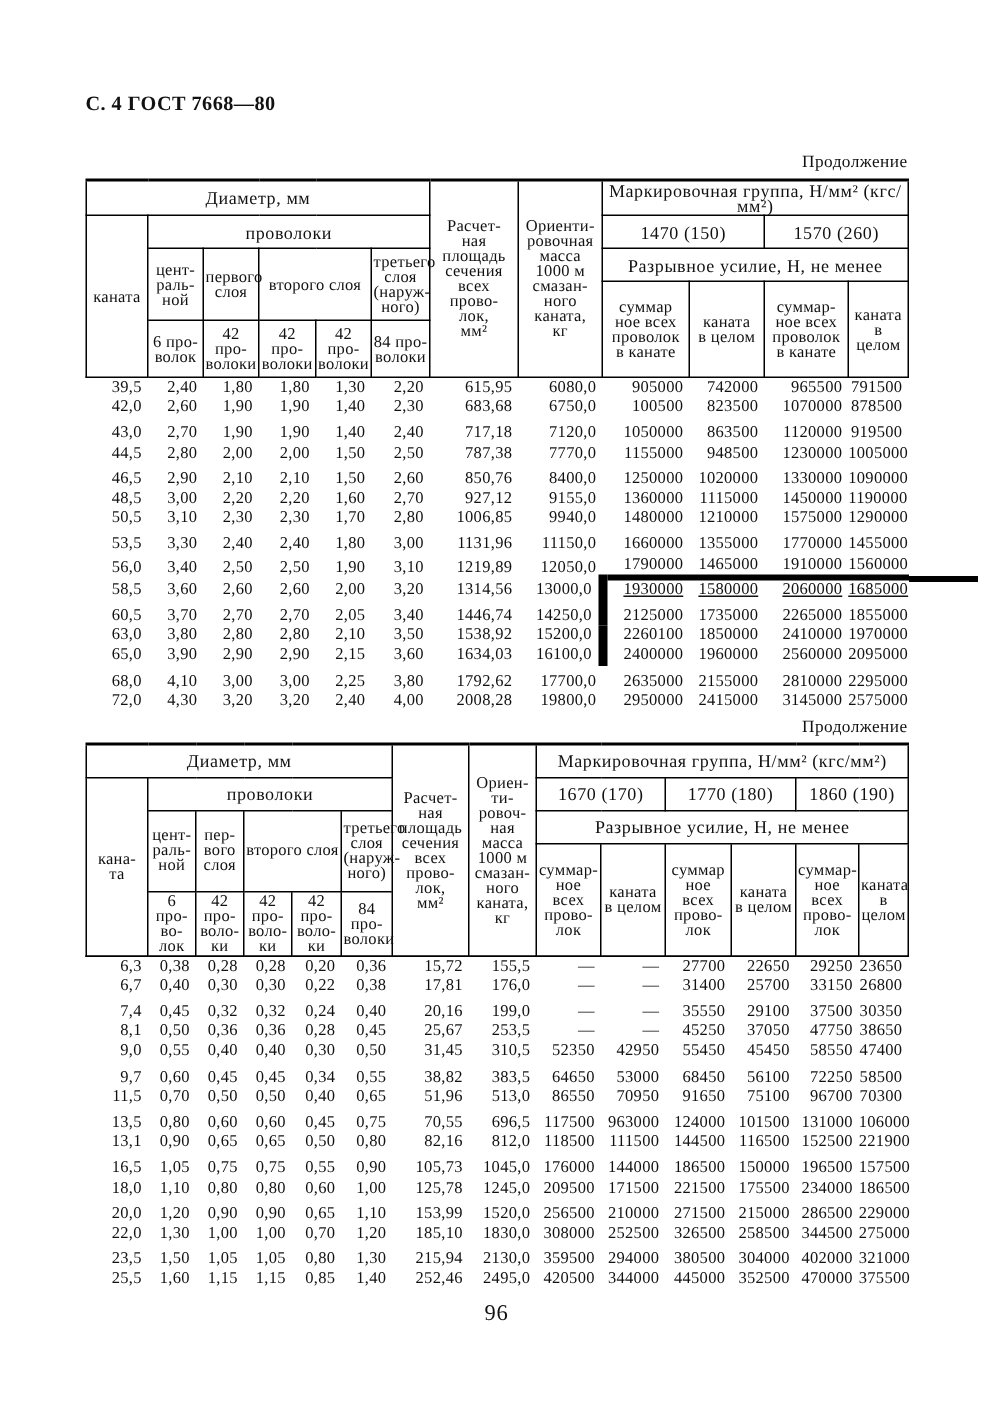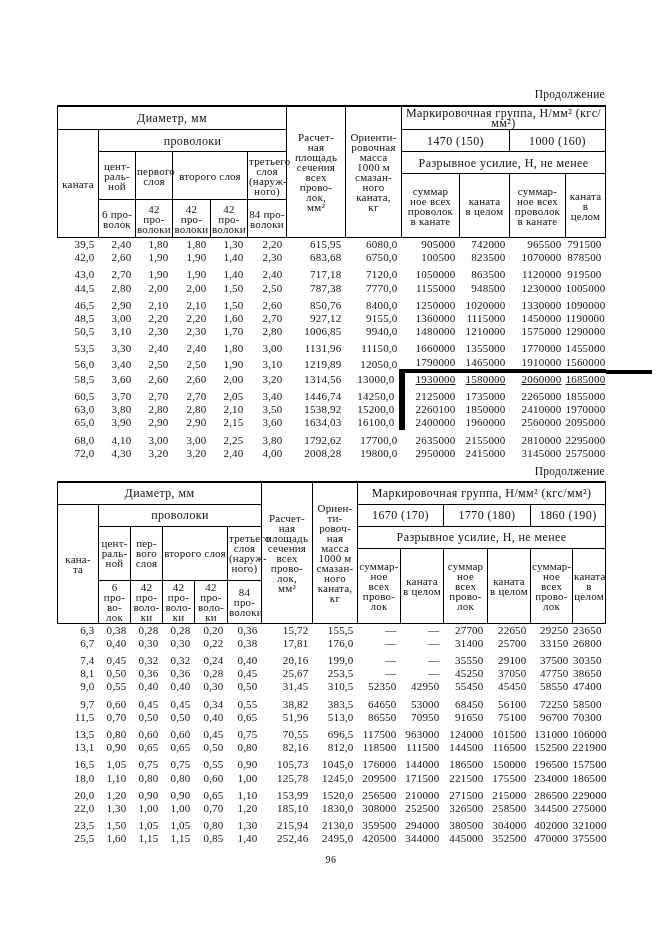--- a/index.html
+++ b/index.html
@@ -45,27 +45,28 @@
   
   #t1 tbody tr:nth-child(10) td:nth-child(n+9){border-top:4px solid #000;text-decoration:underline;}
   #t1 tbody tr:nth-child(10) td:nth-child(9),
   #t1 tbody tr:nth-child(11) td:nth-child(9),
   #t1 tbody tr:nth-child(12) td:nth-child(9),
   #t1 tbody tr:nth-child(13) td:nth-child(9){border-left:6px solid #000;}
   #t1 tbody tr:nth-child(10) td:nth-child(12){position:relative;}
   #t1 tbody tr:nth-child(10) td:nth-child(12)::after{
     content:"";position:absolute;left:100%;top:-3px;width:46px;height:4px;background:#000;
   }
-  .pageno{text-align:center;font-size:10px;margin-top:8px;letter-spacing:.5px;}
+  .pageno{text-align:center;font-size:15px;margin-top:8px;letter-spacing:.5px;}
 </style>
 </head>
 <body>
 
 <div class="page">
 
+  <div class="doc-header">С. 4 ГОСТ 7668—80</div>
 
   <div class="prod prod1">Продолжение</div>
 
   <table id="t1">
     <colgroup>
       <col style="width:41px">
         <col style="width:37px">
         <col style="width:37px">
         <col style="width:38px">
       <col style="width:37px">
@@ -95,21 +96,21 @@
 смазан-
 ного
 каната,
 кг</th>
         <th colspan="4" class="lg">Маркировочная группа, Н/мм² (кгс/мм²)</th>
       </tr>
       <tr style="height:22px">
         <th rowspan="4">каната</th>
         <th colspan="5" class="lg">проволоки</th>
         <th colspan="2" class="lg">1470 (150)</th>
-        <th colspan="2" class="lg">1000 (160)</th>
+        <th colspan="2" class="lg">1570 (260)</th>
       </tr>
       <tr style="height:22px">
         <th rowspan="2">цент-
 раль-
 ной</th>
         <th rowspan="2">первого
 слоя</th>
         <th rowspan="2" colspan="2">второго слоя</th>
         <th rowspan="2">третьего
 слоя

